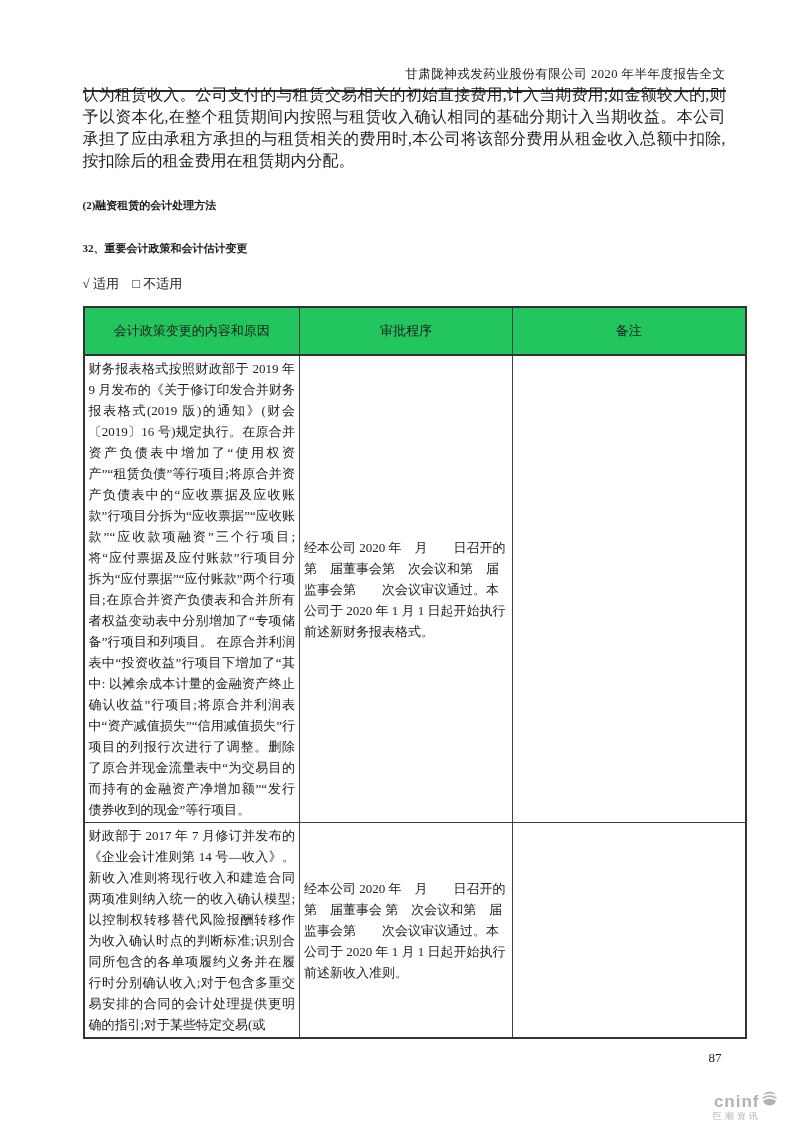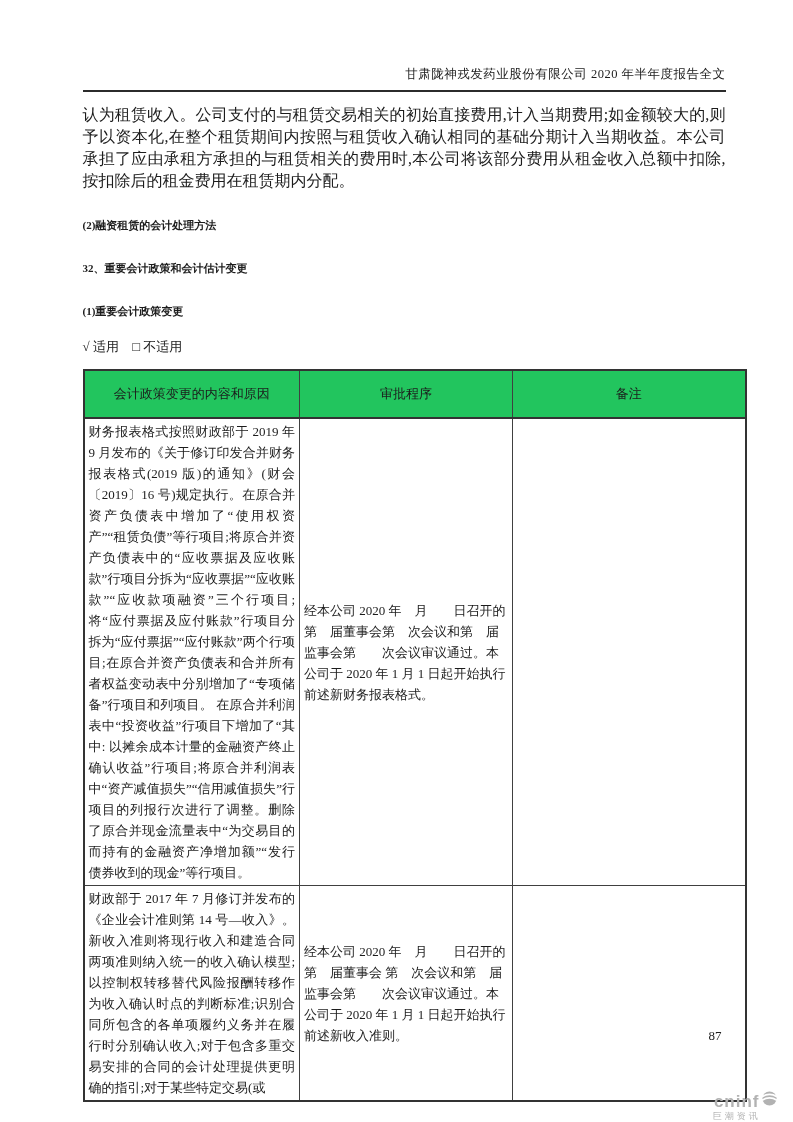--- a/index.html
+++ b/index.html
@@ -6,41 +6,41 @@
   .page {
     position:relative; width:774px; height:1122px; background:#ffffff;
     font-family:"Liberation Serif","DejaVu Serif",serif; color:#1c1c1c;
     overflow:hidden; margin:12px auto;
   }
   .page-header {
     position:absolute; left:73px; right:58px; top:54px;
     text-align:right; font-size:12.5px; letter-spacing:0.5px;
     padding-bottom:7px; border-bottom:2px solid #2b2b2b;
   }
-  .content { position:absolute; left:73px; right:58px; top:92px; }
+  .content { position:absolute; left:73px; right:58px; top:72px; }
   .intro { margin:0; font-size:16px; line-height:22px; text-align:justify; text-justify:inter-ideograph; }
   .heading { font-size:11px; font-weight:bold; margin:23px 0 0 0; line-height:20px; }
   .applicability { margin-top:17px; font-size:13px; }
   .applicability .opt { margin-right:10px; }
   table.policy-table {
     margin-top:13px; width:100%; border-collapse:collapse; table-layout:fixed;
     border:2px solid #333333;
   }
   .policy-table th {
     background:#22c55e; border:1px solid #404040; border-bottom:2px solid #333333;
     font-weight:normal; font-size:13px; height:30px; text-align:center; padding:8px 3px;
   }
   .policy-table td {
     border:1px solid #404040; font-size:13px; line-height:21px;
     padding:2px 4px; word-break:break-word;
   }
   .policy-table td.c1 { text-align:justify; text-justify:inter-ideograph; vertical-align:top; }
   .policy-table td.c2 { vertical-align:middle; text-align:left; }
   .policy-table td.c3 { vertical-align:middle; }
-  .page-number { position:absolute; top:1016px; right:62px; font-size:13px; }
+  .page-number { position:absolute; top:1038px; right:62px; font-size:13px; }
   .footer-logo {
     position:absolute; top:1078px; right:6px; text-align:center;
     font-family:"Liberation Sans","DejaVu Sans",sans-serif; color:#b0b0b0; line-height:1.1;
   }
   .logo-brand {
     display:flex; align-items:flex-end; justify-content:flex-end;
     font-size:17px; font-weight:bold; letter-spacing:1px; color:#b2b2b2;
   }
   .logo-swirl { margin-left:1px; }
   .logo-tagline { font-size:9px; letter-spacing:3px; color:#b2b2b2; margin-top:0px; }
@@ -54,21 +54,20 @@
   <div class="page-header">
     <span>甘肃陇神戎发药业股份有限公司 2020 年半年度报告全文</span>
   </div>
 
   <div class="content">
 
     <p class="intro">认为租赁收入。公司支付的与租赁交易相关的初始直接费用,计入当期费用;如金额较大的,则予以资本化,在整个租赁期间内按照与租赁收入确认相同的基础分期计入当期收益。本公司承担了应由承租方承担的与租赁相关的费用时,本公司将该部分费用从租金收入总额中扣除,按扣除后的租金费用在租赁期内分配。</p>
 
     <div class="heading">(2)融资租赁的会计处理方法</div>
     <div class="heading">32、重要会计政策和会计估计变更</div>
-    <div class="heading">(1)重要会计政策变更</div>
 
     <div class="applicability">
       <span class="opt">√ 适用</span>
       <span class="opt">□ 不适用</span>
     </div>
 
     <table class="policy-table">
       <colgroup>
         <col style="width:216px">
         <col style="width:213px">

